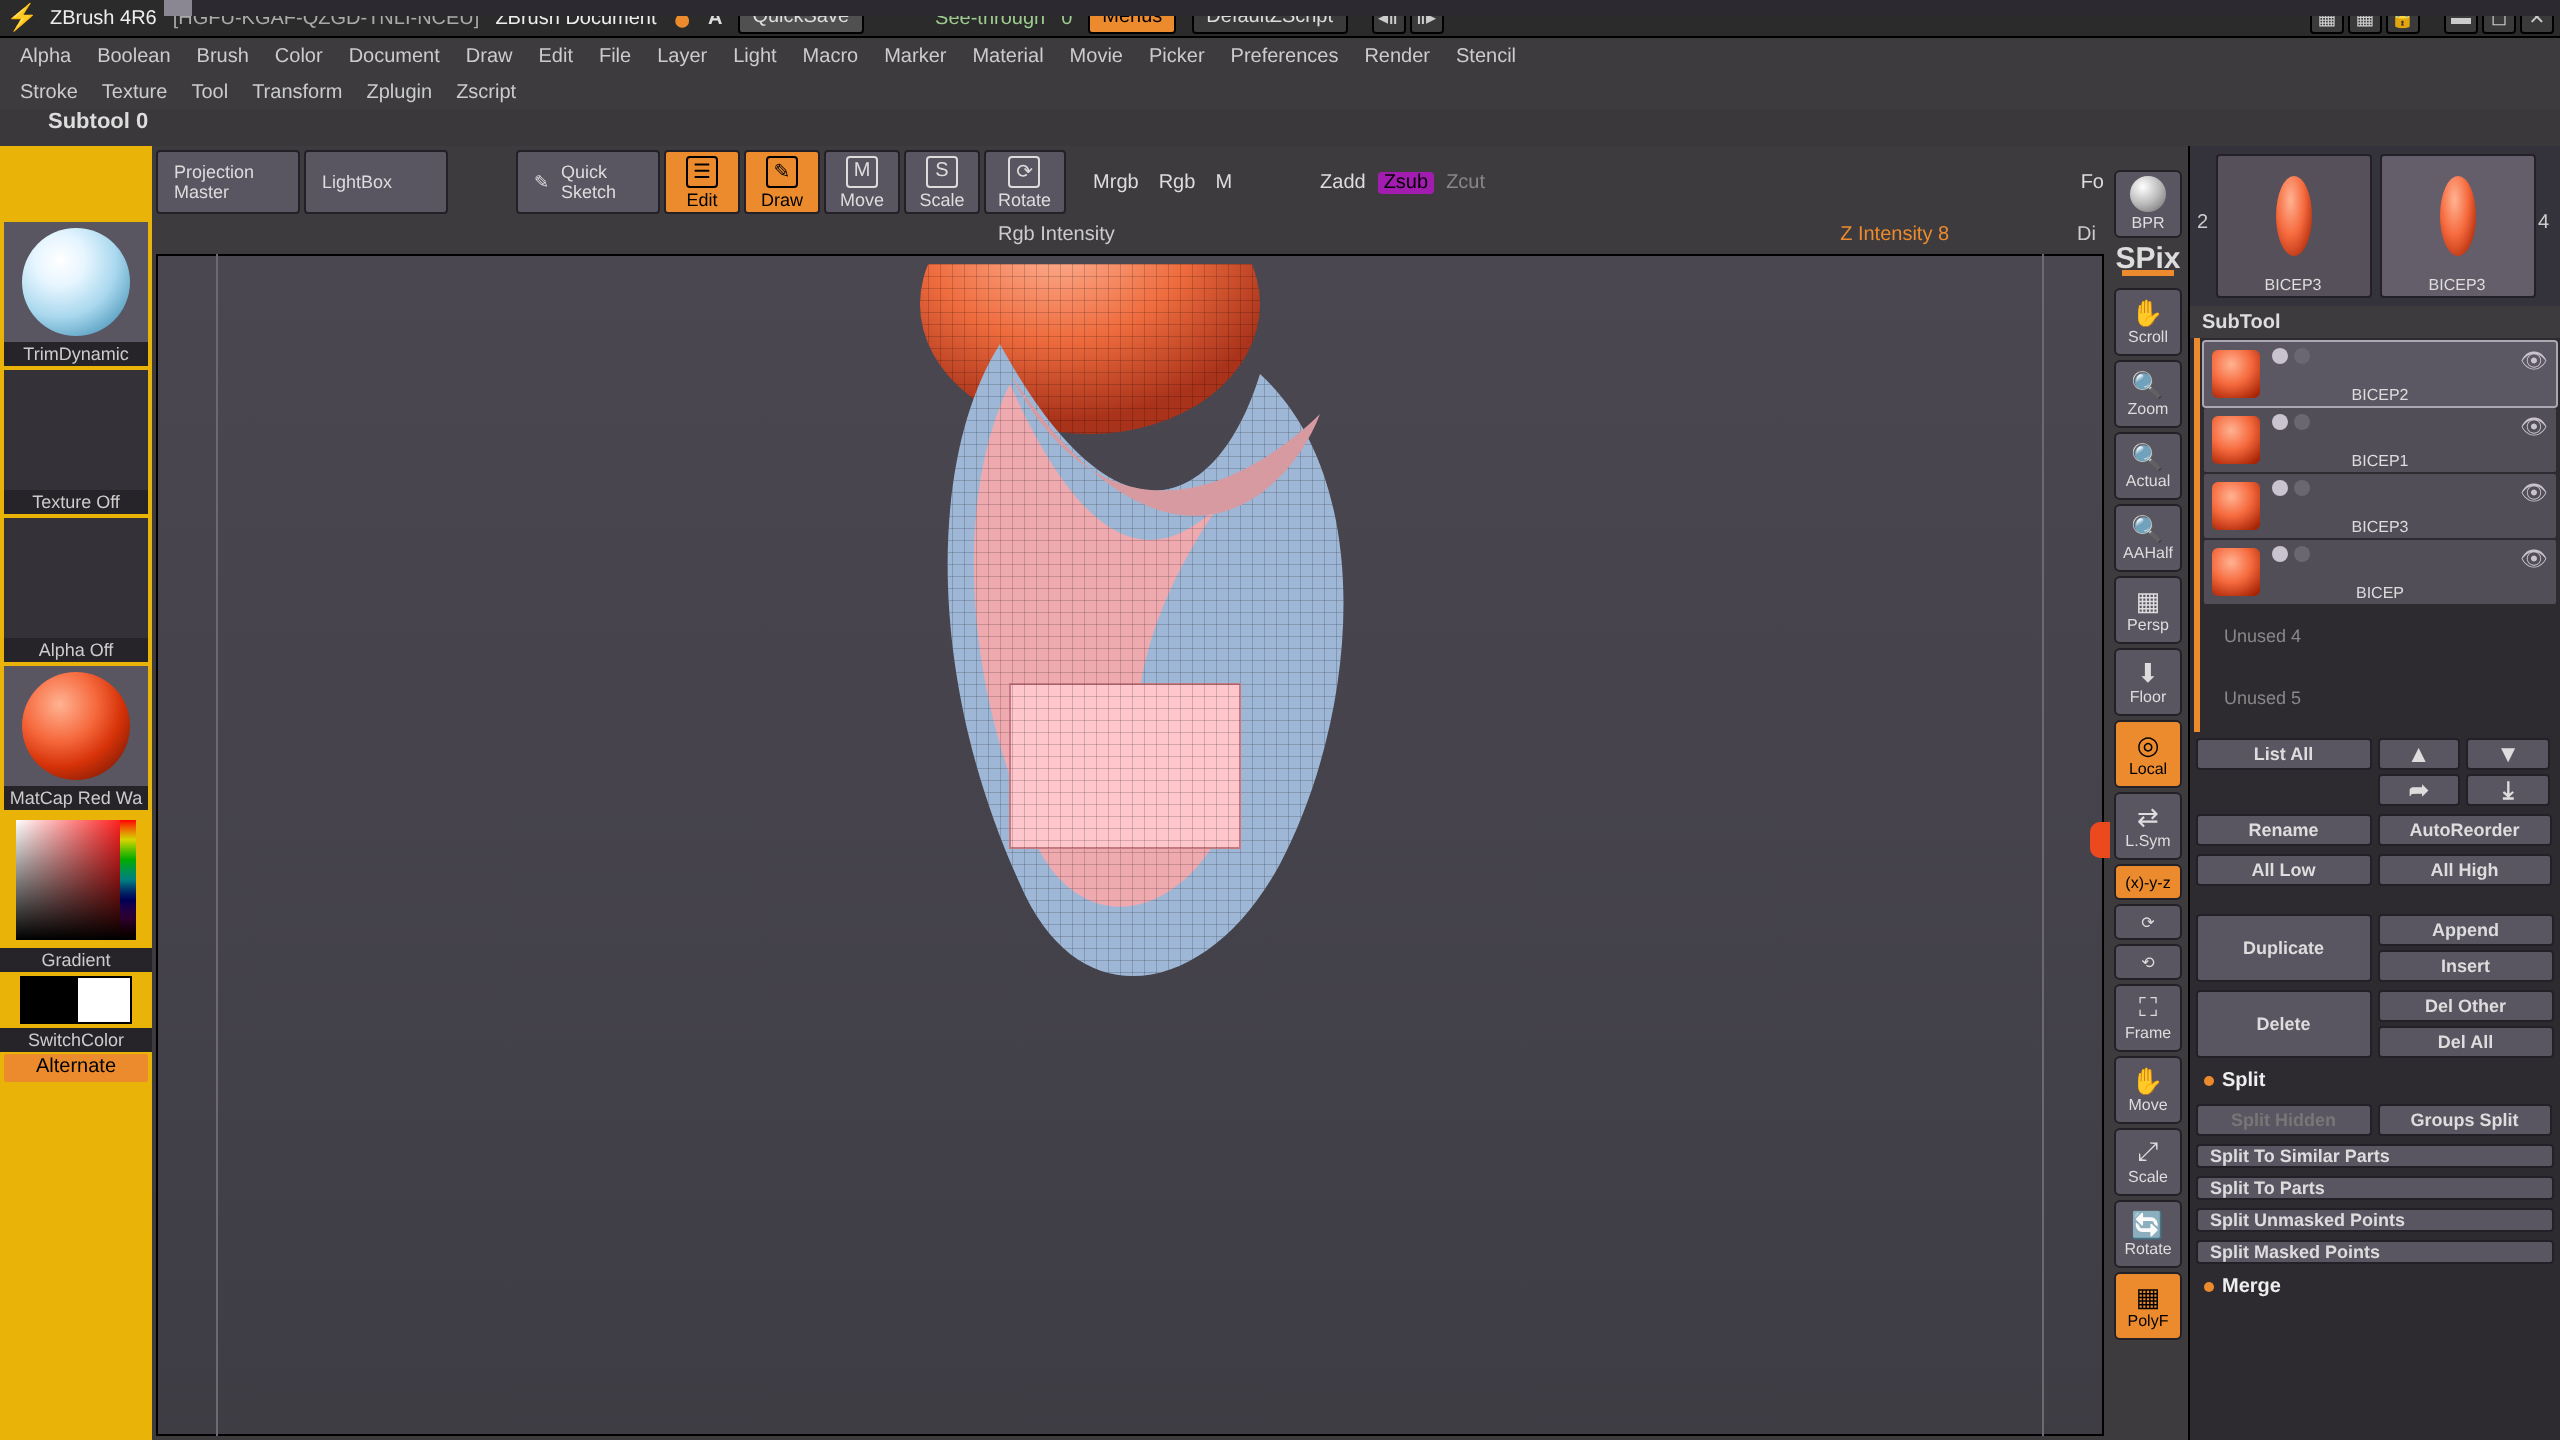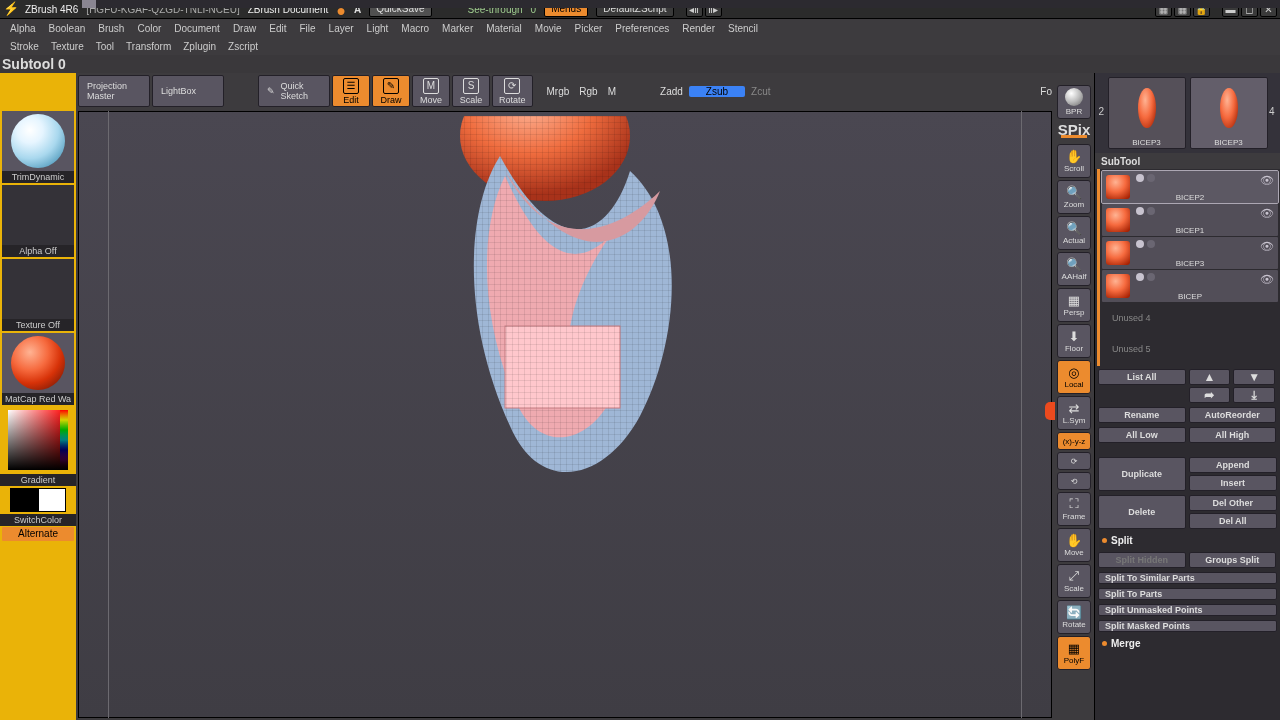--- a/index.html
+++ b/index.html
@@ -19,21 +19,21 @@
 #titlebar .group{display:flex;gap:2px;margin-left:4px}
 
 
 #menubar{height:18px;background:#3d3b3e;display:flex;align-items:center;padding:0 10px;gap:13px;color:#ccc;font-size:10px}
 #menubar span{cursor:default}
 
 
 #secbar{height:18px;background:#3d3b3e;display:flex;align-items:center;padding:0 10px;gap:12px;color:#ccc;font-size:10px}
 
 
-#infobar{height:18px;background:#3a383b;color:#ddd;padding:0 2px;display:flex;align-items:center;font-size:14px;font-weight:bold}
+#infobar{height:18px;background:#3a383b;color:#ddd;padding:0 24px;display:flex;align-items:flex-start;font-size:11px;font-weight:bold}
 
 
 #main{display:flex;height:calc(720px - 73px)}
 
 
 #left{width:76px;background:#eab308;display:flex;flex-direction:column;gap:0}
 .swatch{width:72px;margin:1px auto;background:#595561;text-align:center;position:relative}
 .swatch .cap{font-size:9px;color:#ccc;height:12px;line-height:12px;background:#262428}
 .swatch .body{height:60px;display:flex;align-items:center;justify-content:center}
 #brush-sphere{width:54px;height:54px;border-radius:50%;background:radial-gradient(circle at 35% 30%,#fff 0%,#e6f5ff 25%,#a9d8ee 55%,#5fa4c4 80%,#2e5e74 100%)}
@@ -174,25 +174,25 @@
       </div>
     <div style="height:37px"></div>
     <div class="swatch">
       <div class="body">
           <div id="brush-sphere"></div>
         </div>
       <div class="cap">TrimDynamic</div>
     </div>
     <div class="swatch dark">
       <div class="body"></div>
-        <div class="cap">Alpha Off</div>
+        <div class="cap">Texture Off</div>
     </div>
     <div class="swatch dark">
       <div class="body"></div>
-        <div class="cap">Texture Off</div>
+        <div class="cap">Alpha Off</div>
     </div>
     <div class="swatch">
       <div class="body">
           <div id="mat-sphere"></div>
         </div>
       <div class="cap">MatCap Red Wa</div>
     </div>
     <div style="position:relative;margin:2px">
       <div id="colorpick">
           <div id="huebar"></div>
@@ -244,25 +244,33 @@
       <div style="display:flex;flex-direction:column;gap:3px">
         <div style="display:flex;gap:10px">
           <span class="pill" style="color:#ddd">Mrgb</span>
           <span class="pill" style="color:#ddd">Rgb</span>
           <span class="pill" style="color:#ddd">M</span>
         </div>
       </div>
       <div style="width:40px"></div>
       <div style="display:flex;gap:6px">
         <span style="color:#ddd">Zadd</span>
-        <span style="background:#3b82f6;color:#000;padding:0 17px;border-radius:2px">Zsub</span>
+        <span style="background:#a21caf;color:#000;padding:0 3px;border-radius:2px">Zsub</span>
         <span style="color:#888">Zcut</span>
       </div>
       <div style="flex:1"></div>
       <span style="color:#ddd">Fo</span>
+    </div>
+    <div id="subrow">
+      <span style="width:405px"></span>
+      <span>Rgb Intensity</span>
+      <span class="spacer"></span>
+      <span style="color:#ec8b2e">Z Intensity 8</span>
+      <span style="width:40px"></span>
+      <span>Di</span>
     </div>
     <div id="canvas">
       <div class="lguide"></div>
       <div class="rguide"></div>
       <div id="mesh">
         <svg viewBox="0 0 310 380">
           <defs>
             <radialGradient id="rg" cx="40%" cy="25%" r="70%">
               <stop offset="0%" stop-color="#ffb79b"></stop>
                 <stop offset="55%" stop-color="#ef6c3e"></stop>

